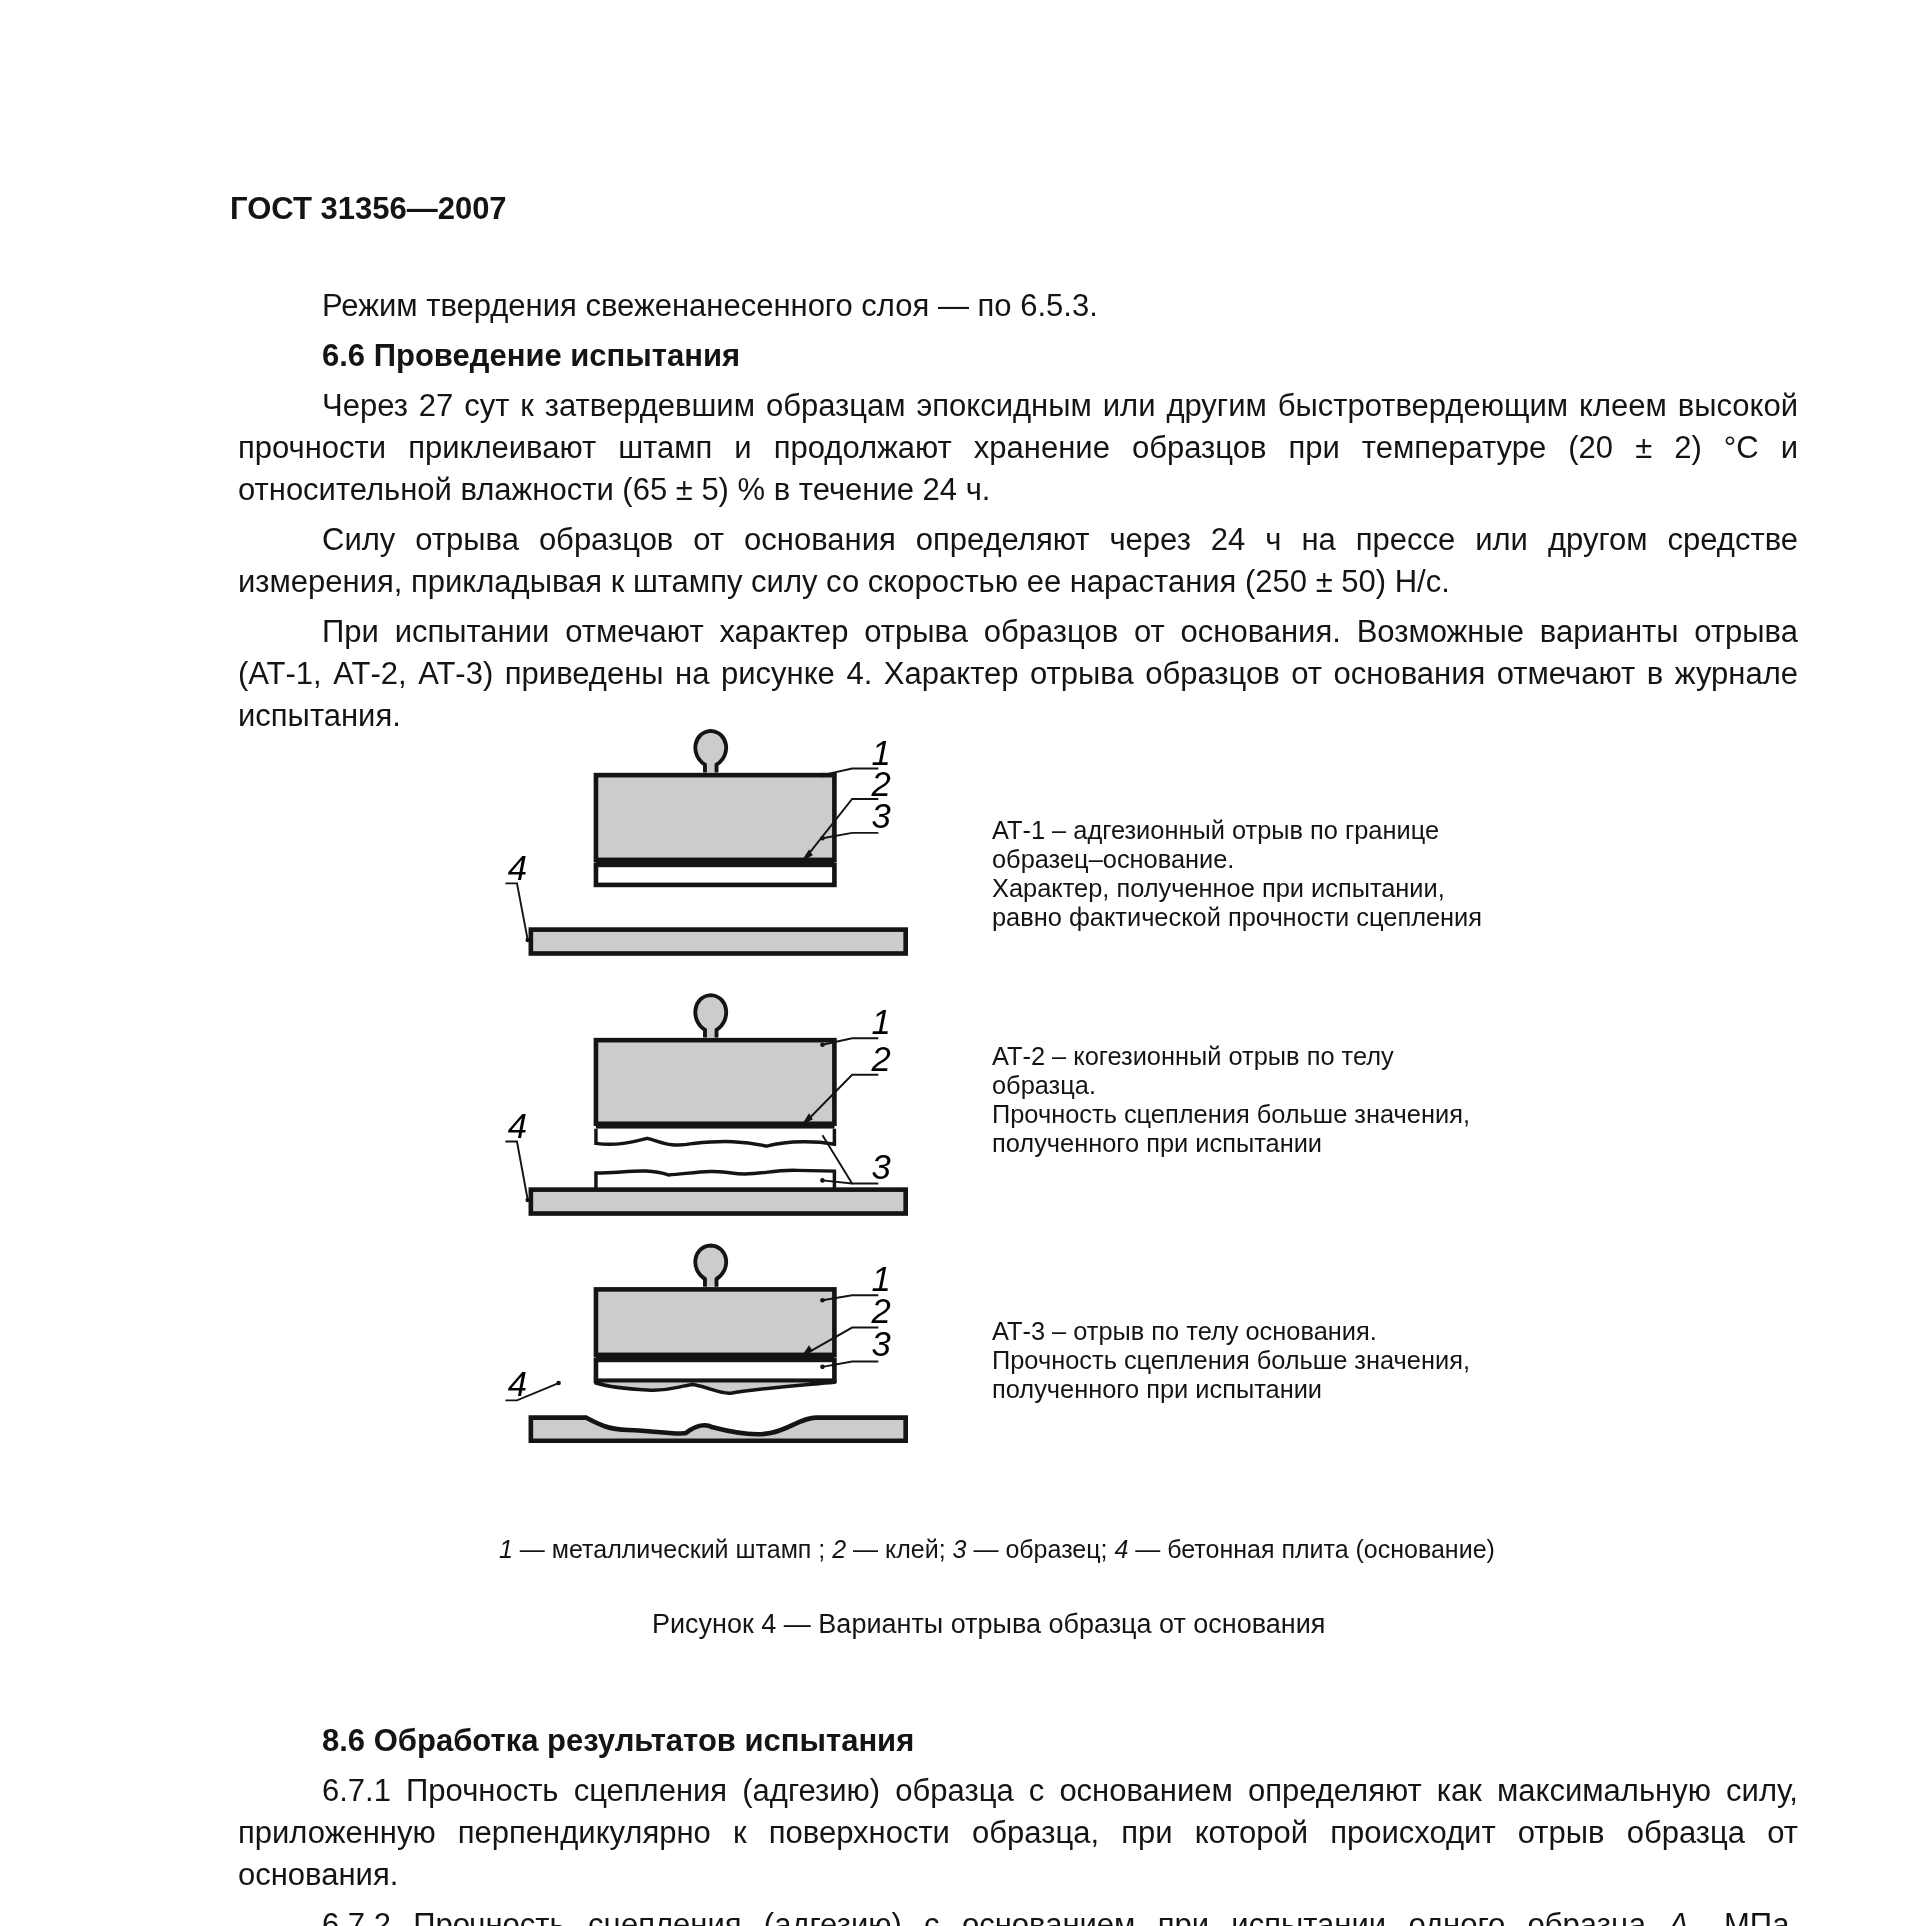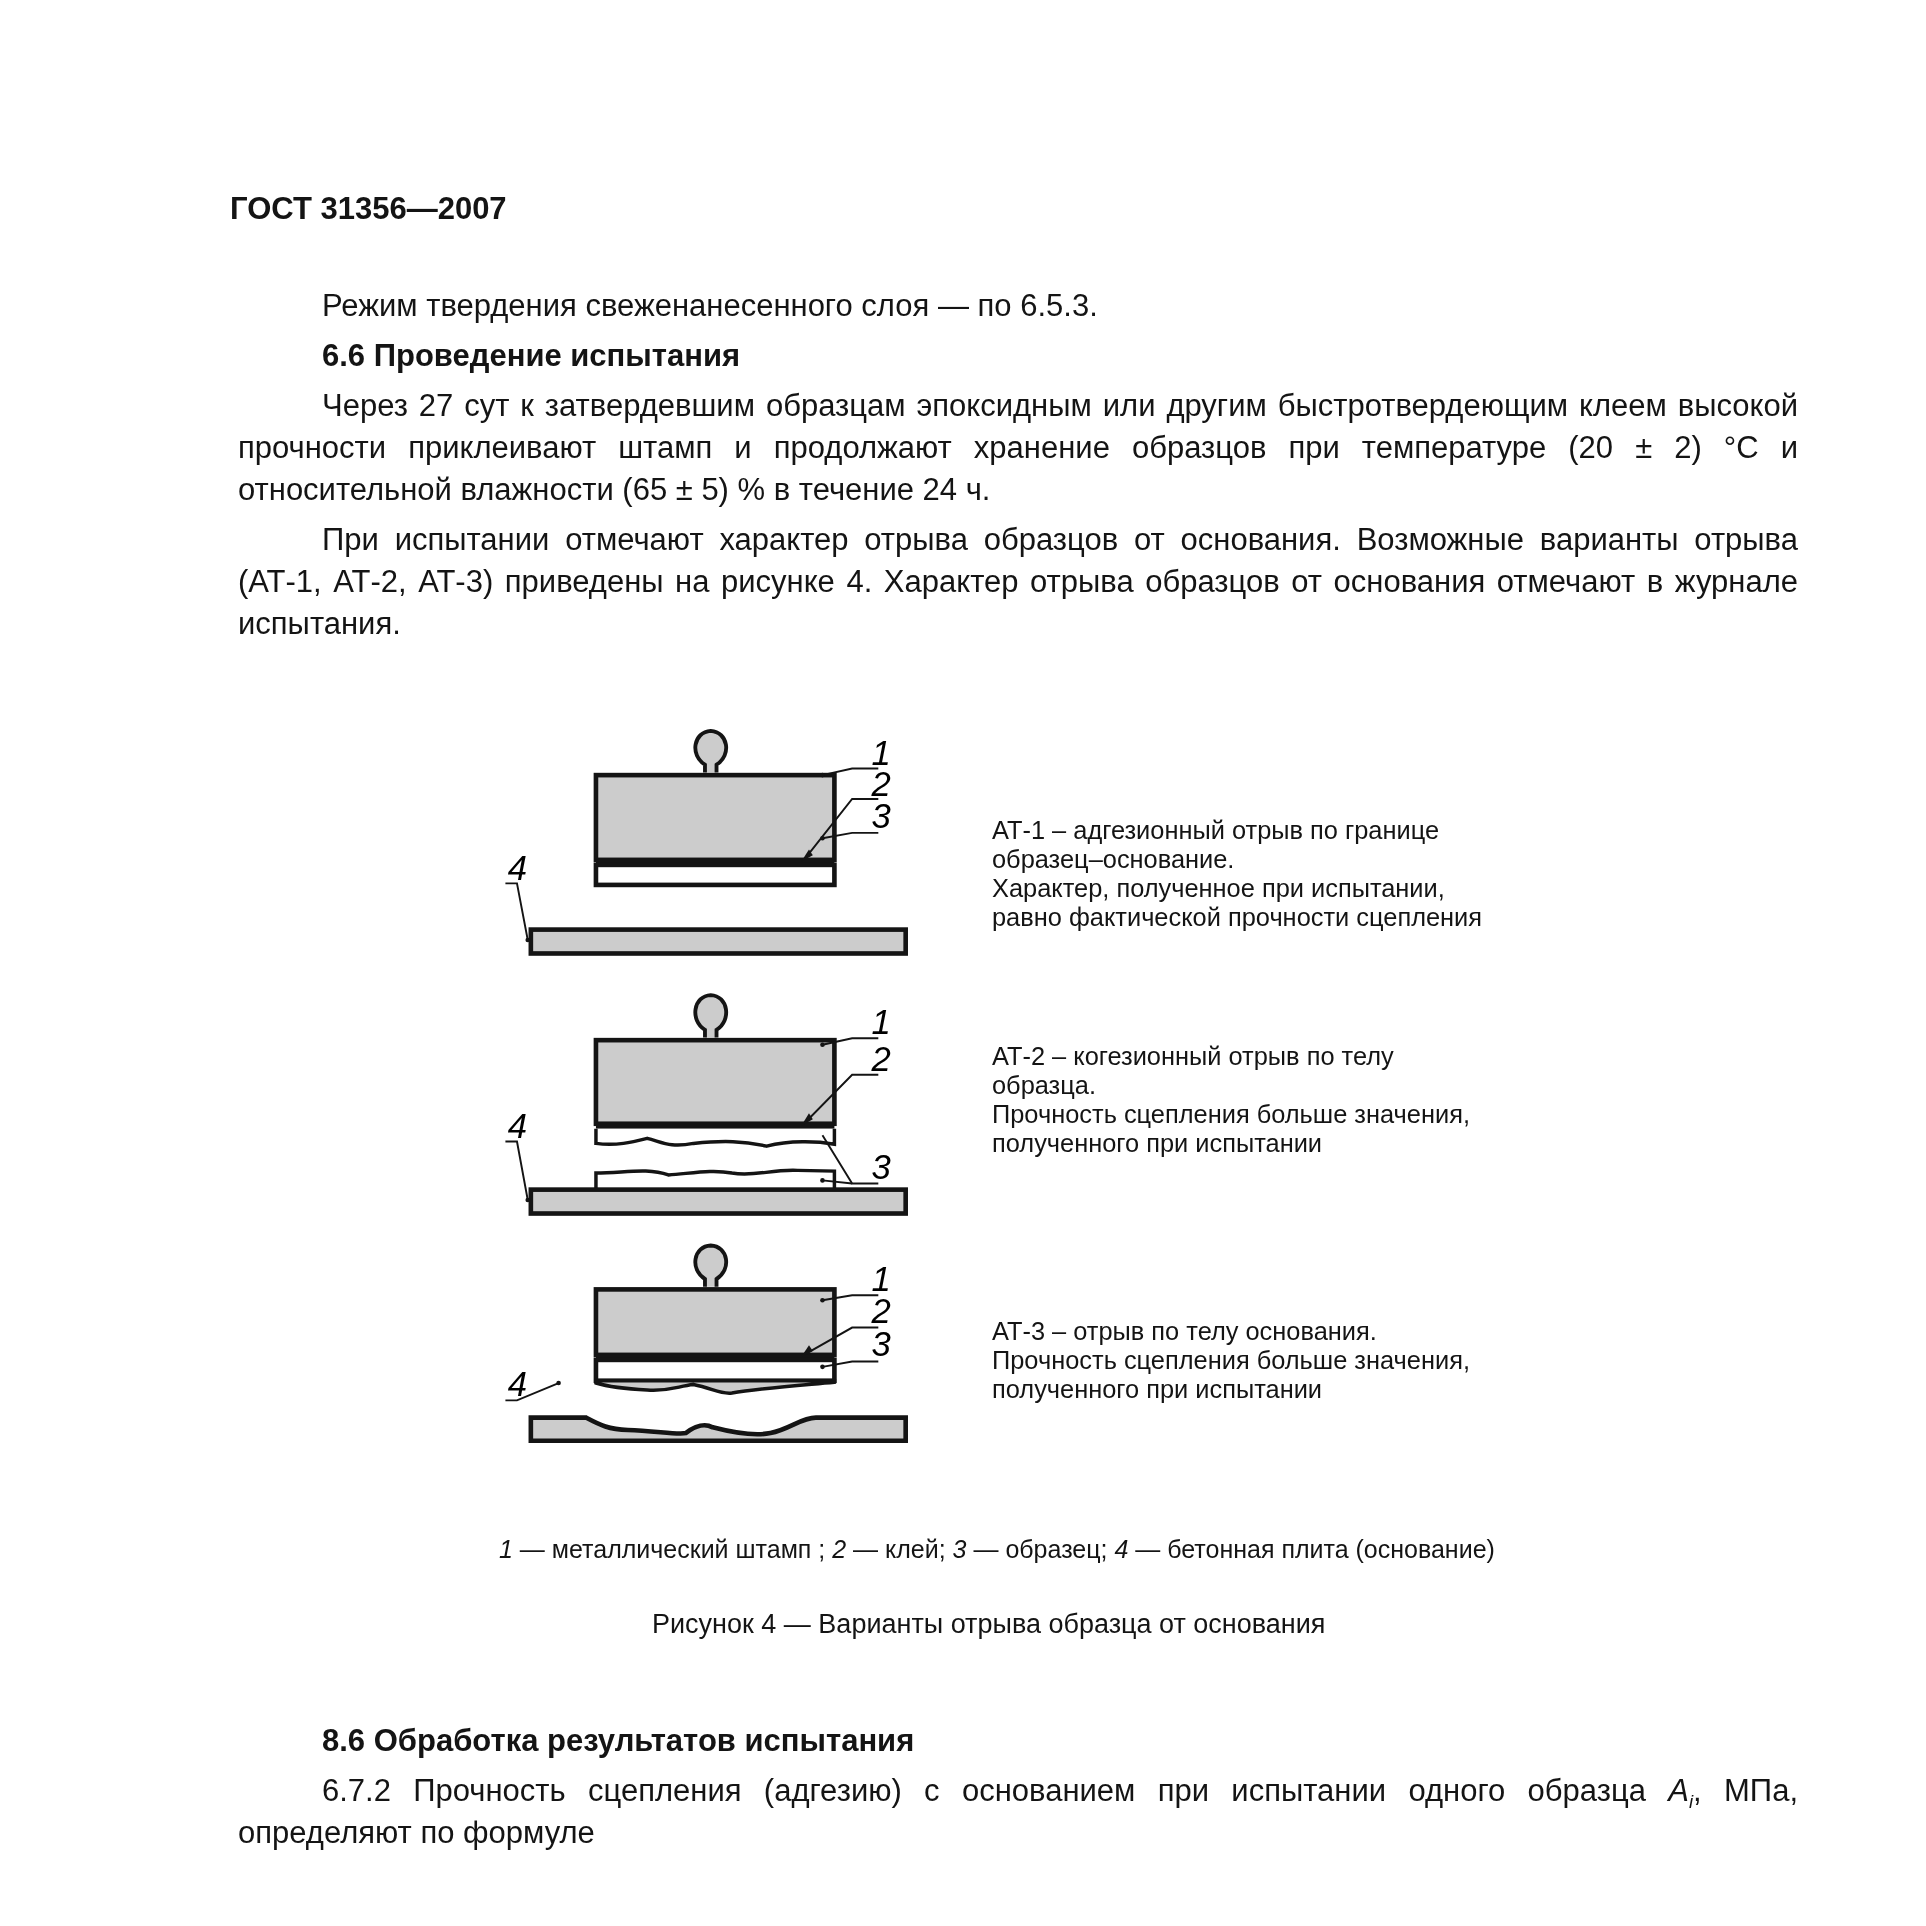--- a/index.html
+++ b/index.html
@@ -19,20 +19,21 @@
 </style>
 </head>
 <body>
 
 <div class="abs header">ГОСТ 31356—2007</div>
 
 <div class="para body-text" style="top:277px;">
   <p>Режим твердения свеженанесенного слоя — по 6.5.3.</p>
   <p class="heading">6.6  Проведение испытания</p>
   <p>Через 27 сут к затвердевшим образцам эпоксидным или другим быстротвердеющим клеем высокой прочности приклеивают штамп и продолжают хранение образцов при температуре (20 ± 2) °С и относительной влажности (65 ± 5) % в течение 24 ч.</p>
+  <p>Силу отрыва образцов от основания определяют через 24 ч на прессе или другом средстве измерения, прикладывая к штампу силу со скоростью ее нарастания (250 ± 50) Н/с.</p>
   <p>При испытании отмечают характер отрыва образцов от основания. Возможные варианты отрыва (АТ-1, АТ-2, АТ-3) приведены на рисунке 4. Характер отрыва образцов от основания отмечают в журнале испытания.</p>
 </div>
 
 <svg class="abs" style="left:0;top:0;" width="1930" height="1541" viewBox="0 0 5010 4000">
 
   <g>
     <path d="M1830,2005 L1830,1985 C1790,1960 1800,1900 1845,1897 C1890,1900 1900,1960 1860,1985 L1860,2005" fill="#cccccc" stroke="#141414" stroke-width="10"></path>
     <rect x="1547" y="2012" width="619" height="220" fill="#cccccc" stroke="#141414" stroke-width="12"></rect>
     <rect x="1547" y="2232" width="619" height="13" fill="#141414"></rect>
     <rect x="1547" y="2245" width="619" height="52" fill="#ffffff" stroke="#141414" stroke-width="12"></rect>
@@ -115,15 +116,16 @@
 </div>
 
 <div class="abs legend" style="left:499px;top:1535px;">
   <i>1</i><span> — металлический штамп ; </span><i>2</i><span> — клей; </span><i>3</i><span> — образец; </span><i>4</i><span> — бетонная плита (основание)</span>
 </div>
 
 <div class="abs caption" style="left:652px;top:1609px;">Рисунок 4 — Варианты отрыва образца от основания</div>
 
 <div class="para body-text" style="top:1712px;">
   <p class="heading">8.6  Обработка результатов испытания</p>
+  <p>6.7.1  Прочность сцепления (адгезию) образца с основанием определяют как максимальную силу, приложенную перпендикулярно к поверхности образца, при которой происходит отрыв образца от основания.</p>
   <p><span>6.7.2  Прочность сцепления (адгезию) с основанием при испытании одного образца </span><i>A</i><sub><i>i</i></sub><span>, МПа, определяют по формуле</span></p>
 </div>
 
 
 </body></html>

